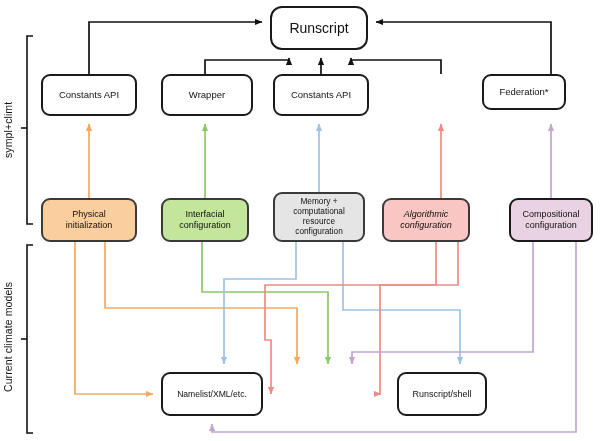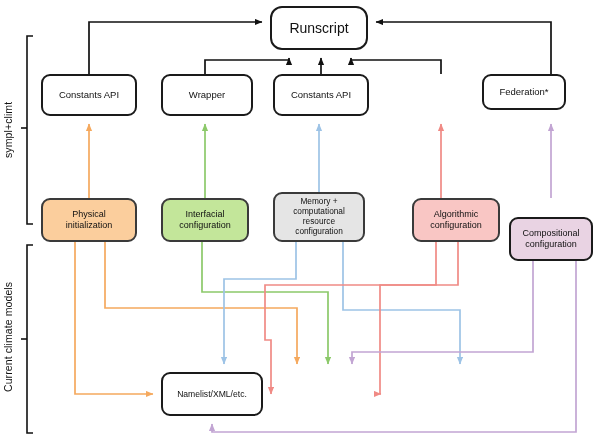--- a/index.html
+++ b/index.html
@@ -169,29 +169,32 @@
 configuration</span>
   </div>
 
   <div class="node" style="left:273px; top:192px; width:92px; height:50px; background:#e5e5e5; border-color:#3a3a3a; font-size:8.3px;">
     <span class="node-label">Memory +
 computational
 resource
 configuration</span>
   </div>
 
-  <div class="node" style="left:412px; top:198px; width:88px; height:44px; background:#f9c6c4; border-color:#3a3a3a; font-size:9px;">
+  <div class="node" style="left:382px; top:198px; width:88px; height:44px; background:#f9c6c4; border-color:#3a3a3a; font-size:9px;font-style:italic;">
     <span class="node-label">Algorithmic
 configuration</span>
   </div>
 
-  <div class="node" style="left:509px; top:198px; width:84px; height:44px; background:#e9d3e3; border-color:#1a1a1a; font-size:9px;margin-top:19px;">
+  <div class="node" style="left:509px; top:198px; width:84px; height:44px; background:#e9d3e3; border-color:#1a1a1a; font-size:9px;">
     <span class="node-label">Compositional
 configuration</span>
   </div>
 
   <div class="node" style="left:161px; top:372px; width:102px; height:44px; background:#ffffff; border-color:#1a1a1a; font-size:8.6px;">
     <span class="node-label">Namelist/XML/etc.</span>
   </div>
 
 
+  <div class="node" style="left:397px; top:372px; width:90px; height:44px; background:#ffffff; border-color:#1a1a1a; font-size:9px;">
+    <span class="node-label">Runscript/shell</span>
+  </div>
 
 </div>
 
 </body></html>

